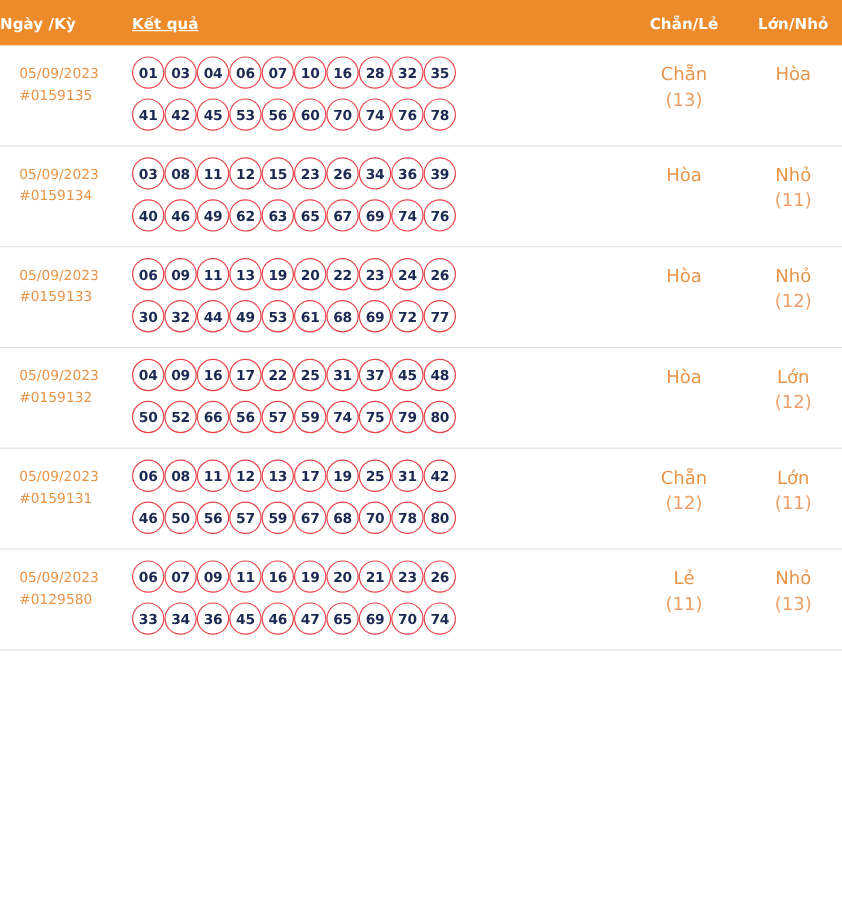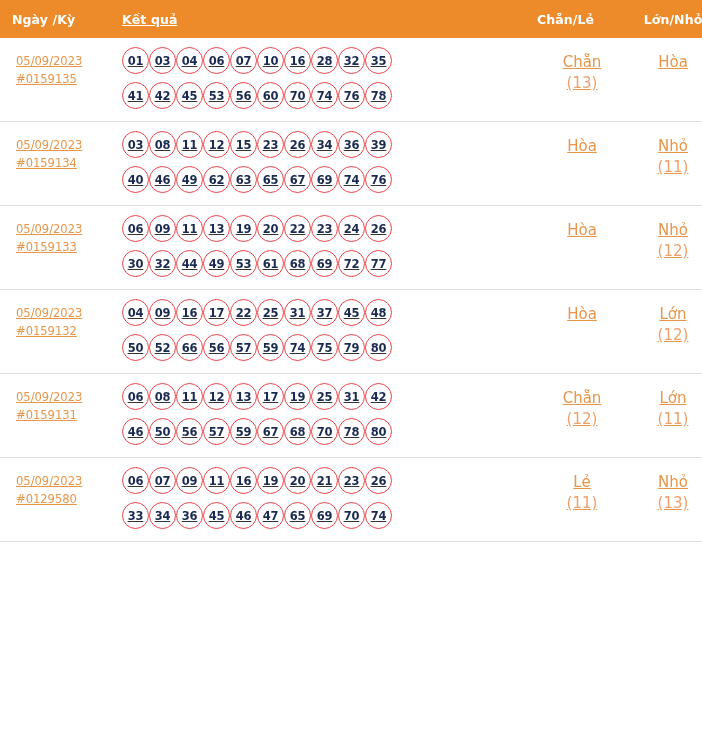--- a/index.html
+++ b/index.html
@@ -28,34 +28,33 @@
   }
   thead th {
     color: #ffffff;
     font-size: 12.5px;
     font-weight: bold;
     text-align: left;
     padding: 0;
     vertical-align: middle;
     letter-spacing: 0.1px;
   }
-  th.col-date   { width: 105px; padding-left: 12px; margin-left: 17px; }
+  th.col-date   { width: 105px; padding-left: 0; margin-left: 17px; }
   th.col-result { width: 415px; padding-left: 5px; text-decoration: underline;  }
-  th.col-parity { width: 90px;  text-align: left; }
+  th.col-parity { width: 90px;  text-align: center; }
   th.col-size   { width: 92px;  text-align: center; }
 
   
   tbody tr {
     border-bottom: 1px solid #e2e2e2;
   }
   tbody td {
     padding: 0;
     vertical-align: top;
     background: #ffffff;
-    text-decoration: underline;
   }
 
   .cell-date {
     padding: 14px 0 0 16px;
     font-size: 11.5px;
     line-height: 18px;
     color: #E8954A;
     white-space: nowrap;
   }
   .cell-date .date-line,

